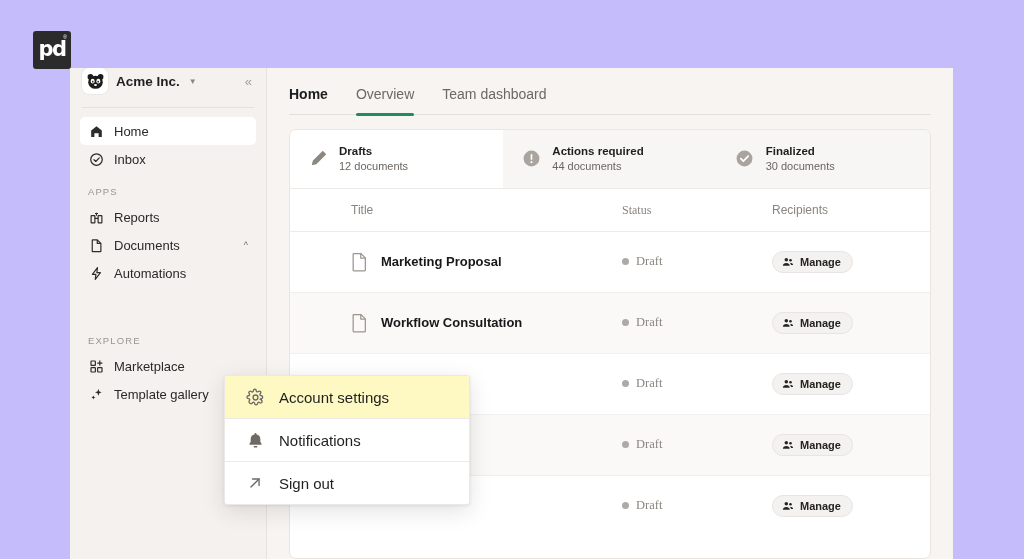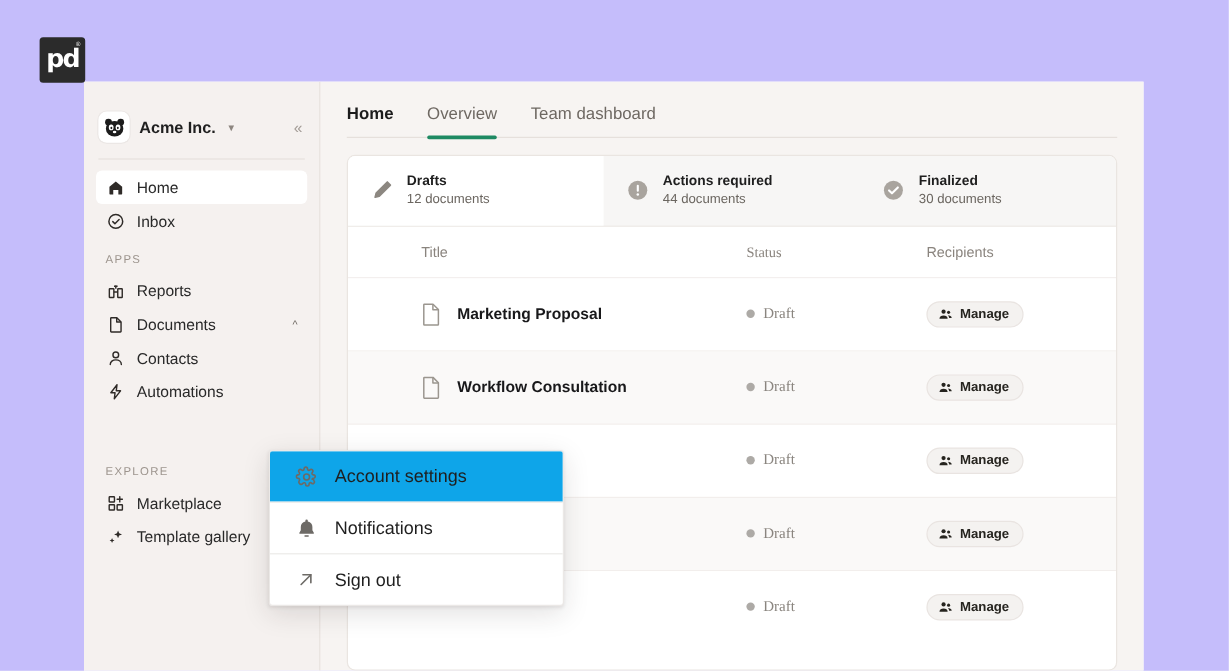--- a/index.html
+++ b/index.html
@@ -65,21 +65,21 @@
     flex: 0 0 196px;
     background: #f5f1ef;
     border-right: 1px solid #e8e2de;
     position: relative;
     display: flex;
     flex-direction: column;
   }
   .ws-header {
     display: flex;
     align-items: center;
-    padding: 25px 12px 13px 12px;
+    padding: 0 12px 13px 12px;
     gap: 8px;
   }
   .ws-avatar {
     width: 26px;
     height: 26px;
     border-radius: 7px;
     background: #ffffff;
     display: flex;
     align-items: center;
     justify-content: center;
@@ -374,21 +374,21 @@
   .ctx-item {
     display: flex;
     align-items: center;
     gap: 14px;
     padding: 0 20px;
     height: 42px;
     font-size: 15px;
     color: #1f1f1f;
     cursor: pointer;
   }
-  .ctx-item.hl { background: #0ea5e9; }
+  .ctx-item.hl { background: #fef9c3; }
   .ctx-item .c-ico {
     width: 20px;
     height: 20px;
     flex: 0 0 20px;
     display: flex;
     align-items: center;
     justify-content: center;
     color: #6d6a66;
   }
   .ctx-sep {
@@ -466,29 +466,20 @@
       <span class="ico">
         <svg width="15" height="15" viewBox="0 0 24 24" fill="none" stroke="currentColor" stroke-width="1.9" stroke-linejoin="round">
           <path d="M6 2.9h7.3L19 8.6V21a.8.8 0 0 1-.8.8H6a.8.8 0 0 1-.8-.8V3.7A.8.8 0 0 1 6 2.9z"></path>
           <path d="M13.2 3v5.6H19"></path>
         </svg>
       </span>
       <span class="lbl">Documents</span>
       <span class="chev-right">^</span>
     </div>
 
-    <div class="nav-item">
-      <span class="ico">
-        <svg width="15" height="15" viewBox="0 0 24 24" fill="none" stroke="currentColor" stroke-width="1.9" stroke-linecap="round">
-          <circle cx="12" cy="7.6" r="3.8"></circle>
-          <path d="M4.6 20.4c0-3.9 3.3-6.2 7.4-6.2s7.4 2.3 7.4 6.2"></path>
-        </svg>
-      </span>
-      <span class="lbl">Contacts</span>
-    </div>
 
     <div class="nav-item">
       <span class="ico">
         <svg width="15" height="15" viewBox="0 0 24 24" fill="none" stroke="currentColor" stroke-width="1.9" stroke-linejoin="round">
           <path d="M13.6 2.6 5.4 13.3h5.6l-1 8.1 8.3-10.7h-5.7z"></path>
         </svg>
       </span>
       <span class="lbl">Automations</span>
     </div>
 

